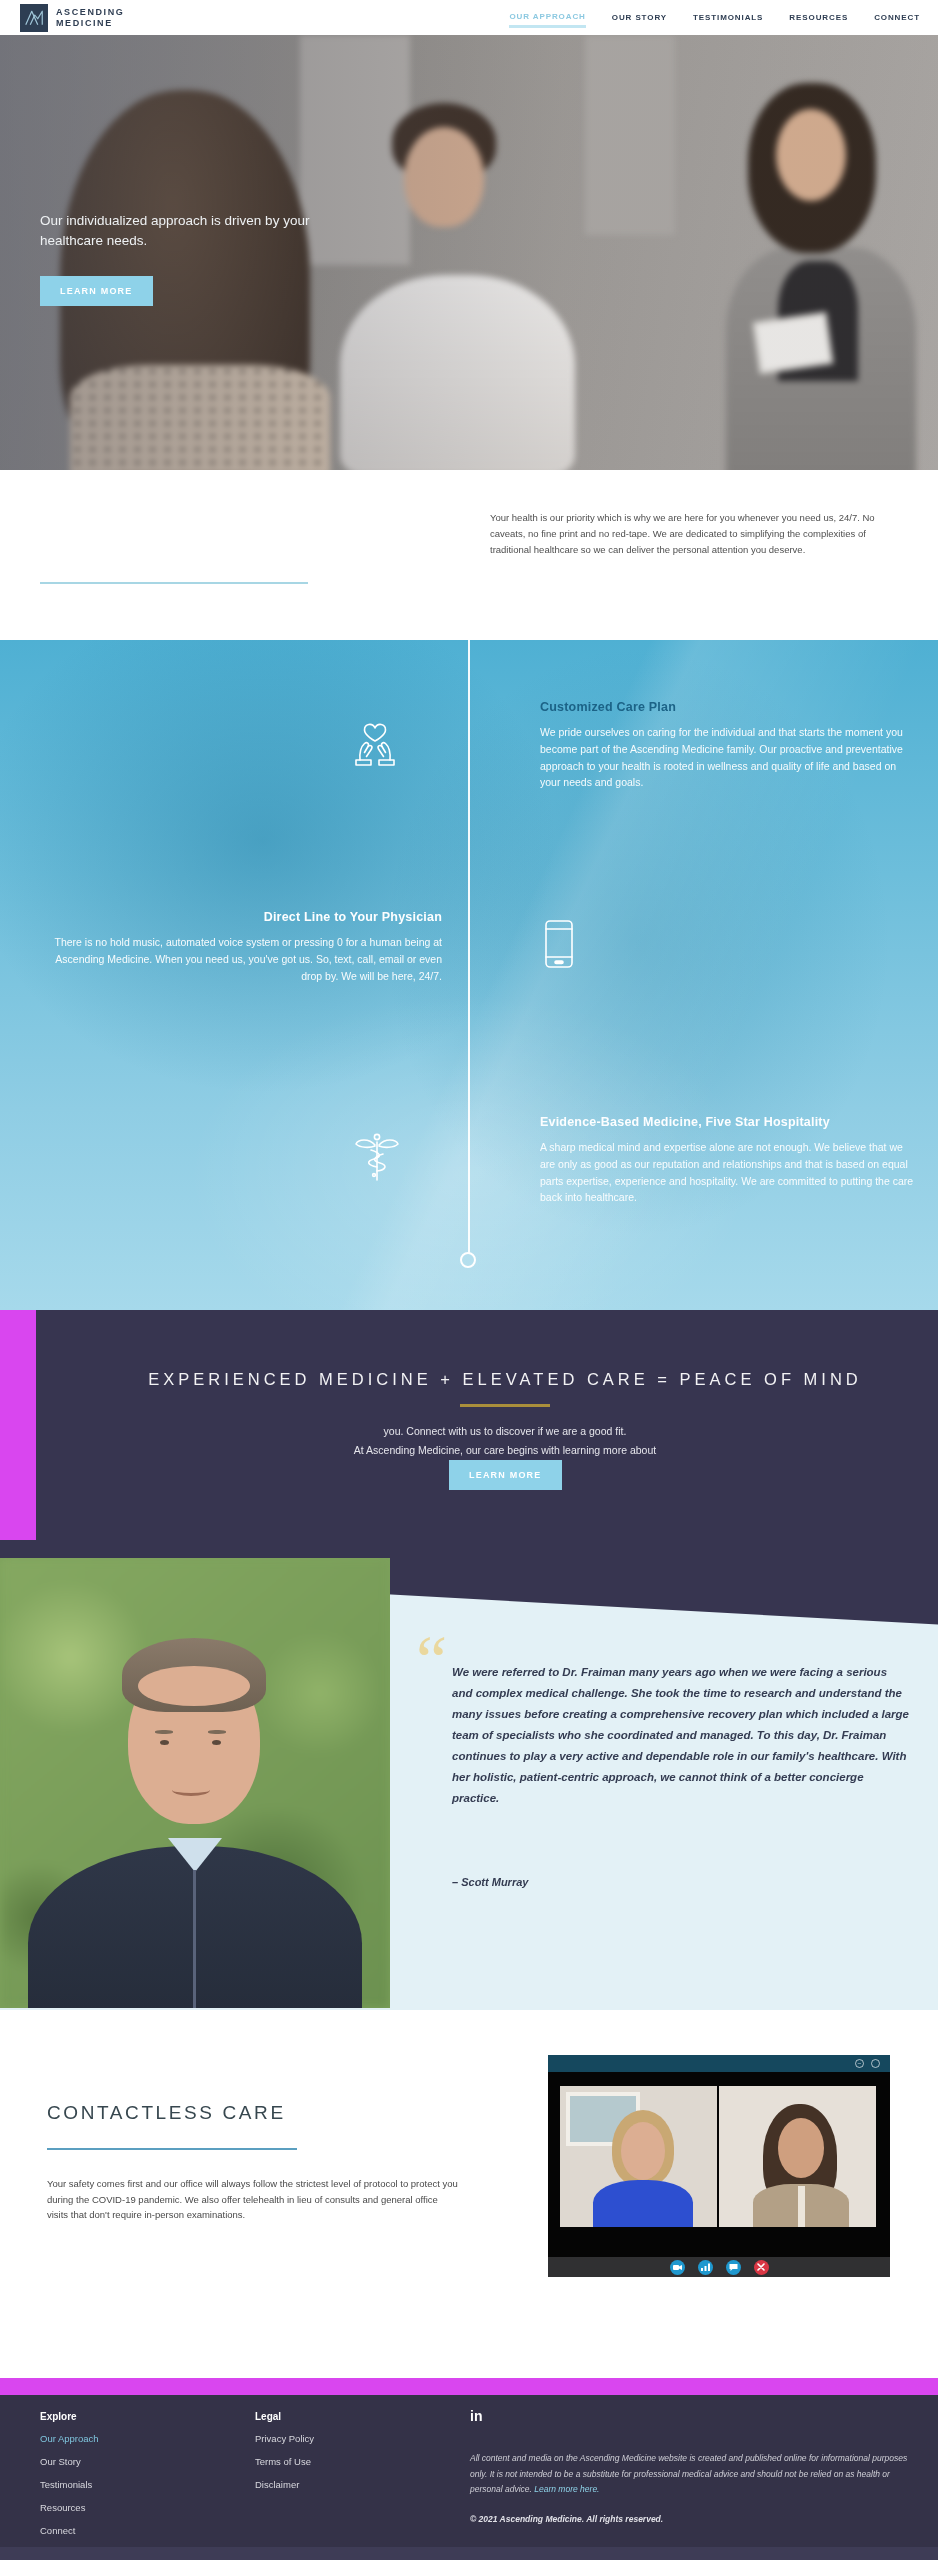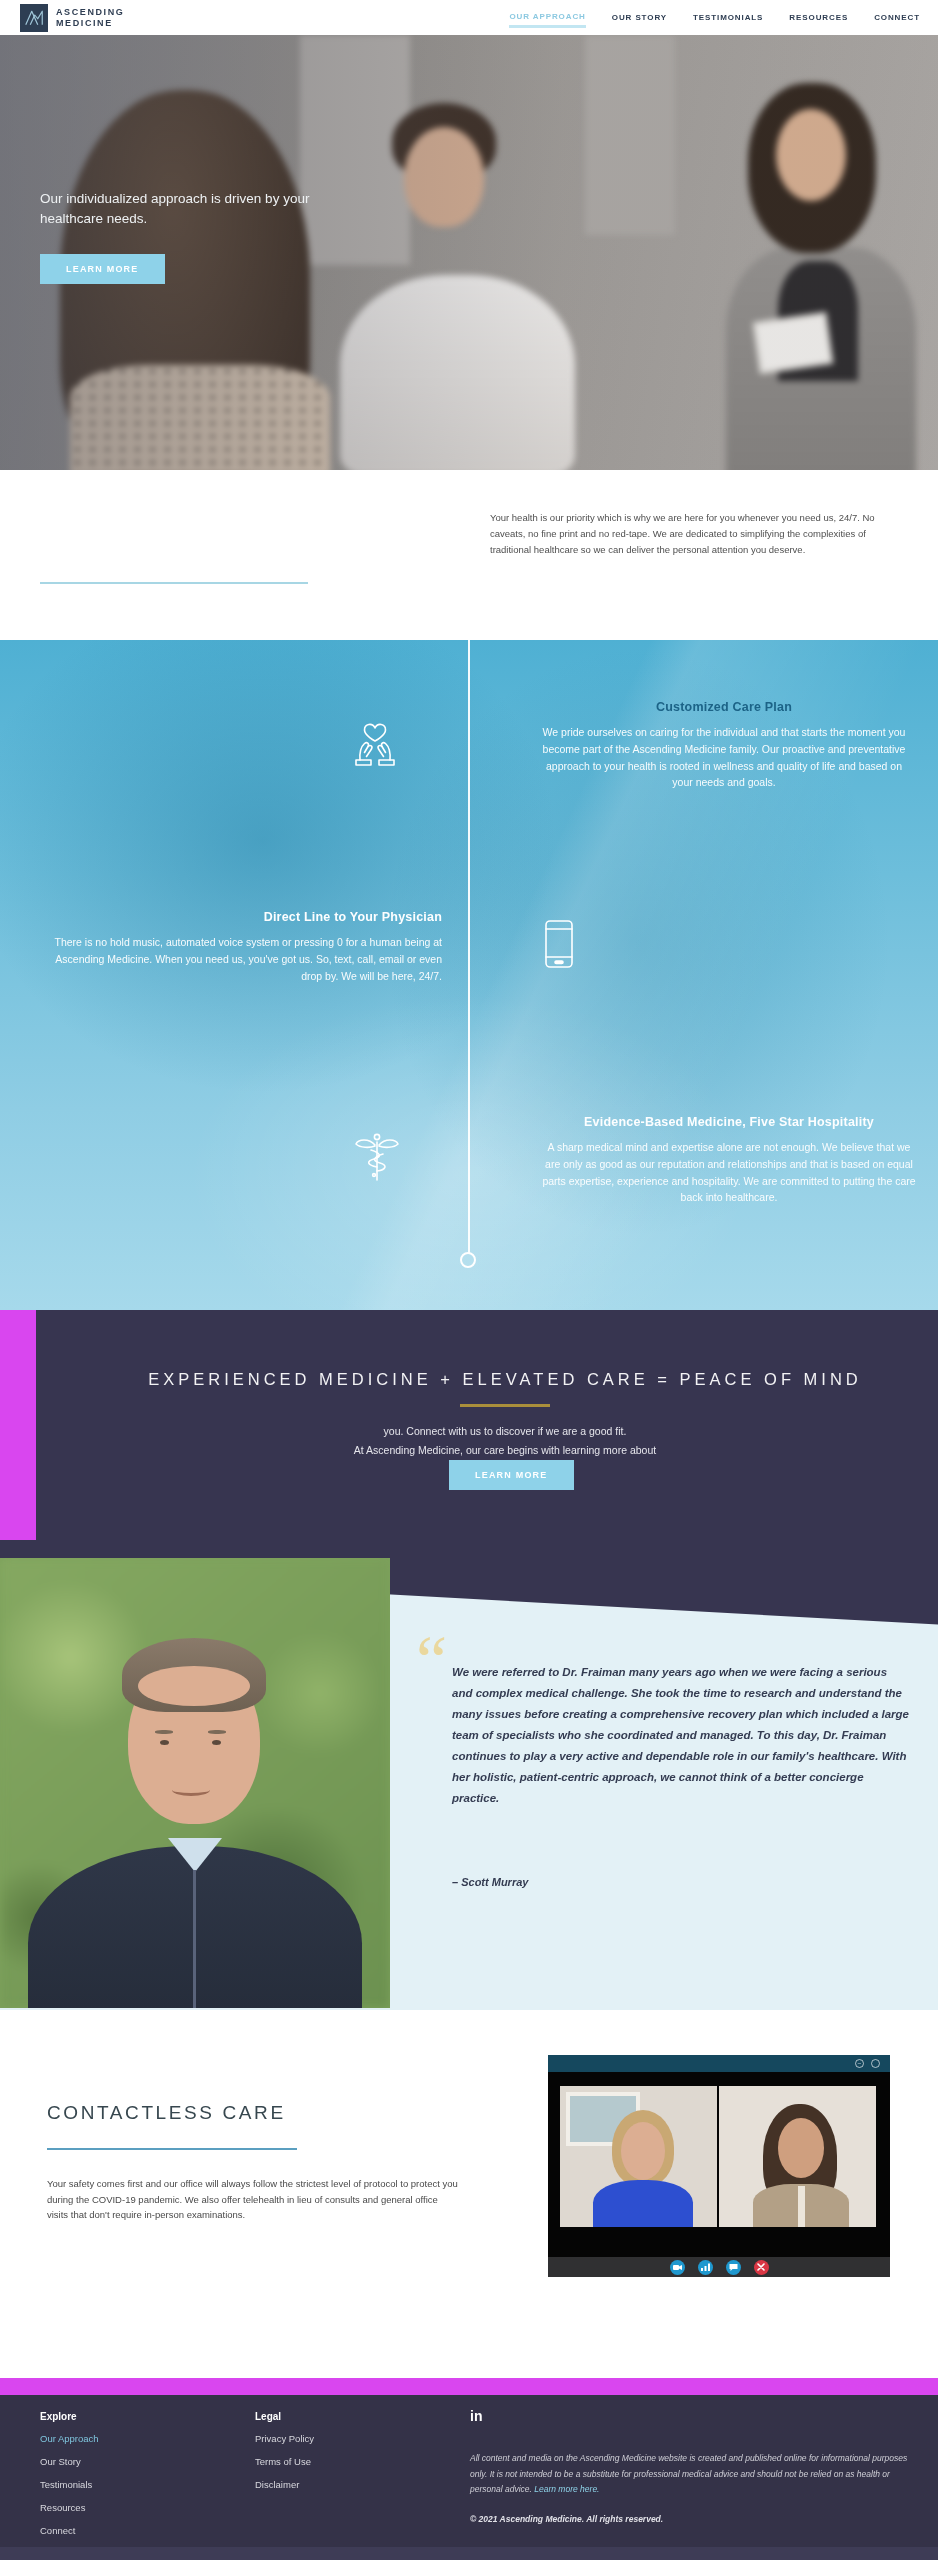--- a/index.html
+++ b/index.html
@@ -32,43 +32,43 @@
   .h-doctor-face { position:absolute; left:404px; top:92px; width:80px; height:100px; border-radius:50% 50% 46% 46%; background:#d6ae92; }
   .h-nurse-hair { position:absolute; left:748px; top:48px; width:128px; height:170px; border-radius:46%; background:#32261d; }
   .h-nurse-face { position:absolute; left:776px; top:74px; width:70px; height:92px; border-radius:50%; background:#d9b091; }
   .h-nurse-blazer { position:absolute; left:726px; top:212px; width:190px; height:240px; border-radius:35% 35% 0 0;
           background:linear-gradient(180deg,#969390,#84817e); }
   .h-nurse-shirt { position:absolute; left:778px; top:226px; width:80px; height:120px; border-radius:40% 40% 0 0; background:#2c2a2c; }
   .h-tablet { position:absolute; left:756px; top:282px; width:74px; height:52px; background:#f4f2ef; transform:rotate(-8deg); border:3px solid #e2dfda; }
   .hero-shade { position:absolute; inset:0; background:linear-gradient(90deg, rgba(82,84,94,0.45), rgba(82,84,94,0.08) 60%); }
   .hero-copy { position:absolute; left:40px; top:150px; width:360px; z-index:5; }
   .hero-title { color:#fff; font-size:26px; line-height:1.18; font-weight:bold; letter-spacing:0.3px; }
-  .hero-sub { margin-top:4px; color:#eef1f3; font-size:13.5px; line-height:1.45; width:330px; }
+  .hero-sub { margin-top:26px; color:#eef1f3; font-size:13.5px; line-height:1.45; width:330px; }
   .btn { display:inline-block; background:#8ed2e9; color:#fff; font-size:9px; font-weight:bold;
-         letter-spacing:1.2px; padding:10px 26px; border:none; cursor:pointer; }
+         letter-spacing:1.2px; padding:10px 20px; border:none; cursor:pointer; }
   .hero-btn { margin-top:26px; }
 
   
   .intro { position:absolute; top:470px; left:0; width:938px; height:170px; background:#fff; }
   .intro-heading { position:absolute; left:40px; top:52px; font-size:21px; font-weight:400; letter-spacing:2.6px; color:#3d3d3d; }
   .intro-rule { position:absolute; left:40px; top:112px; width:268px; height:2px; background:#a7d6e4; }
   .intro-body { position:absolute; left:490px; top:40px; width:416px; font-size:9.5px; line-height:1.7; color:#4f4f4f; }
 
   
   .features { position:absolute; top:640px; left:0; width:938px; height:670px; overflow:hidden;
       background:linear-gradient(180deg,#4fb0d3 0%,#6dbedb 35%,#8fcde4 70%,#a6d9eb 100%); }
   .features::before { content:""; position:absolute; inset:0;
       background:radial-gradient(ellipse 420px 360px at 28% 30%, rgba(23,118,158,0.40), transparent 70%),
                  radial-gradient(ellipse 360px 420px at 68% 45%, rgba(34,130,168,0.30), transparent 70%),
                  radial-gradient(ellipse 400px 260px at 50% 80%, rgba(255,255,255,0.22), transparent 70%); }
   .features::after { content:""; position:absolute; inset:0;
       background:linear-gradient(115deg, transparent 52%, rgba(255,255,255,0.15) 56%, transparent 74%); }
   .f-line { position:absolute; left:468px; top:0; width:2px; height:614px; background:rgba(255,255,255,0.95); z-index:2; }
   .f-circle { position:absolute; left:460px; top:612px; width:16px; height:16px; border:2px solid #fff; border-radius:50%; z-index:2; }
-  .f-text { position:absolute; z-index:3;text-align:center; }
+  .f-text { position:absolute; z-index:3; }
   .f-title { font-size:12.5px; font-weight:bold; letter-spacing:0.2px; }
   .f-body { margin-top:10px; font-size:10.5px; line-height:1.6; color:rgba(255,255,255,0.95); }
   .f1-text { left:540px; top:60px; width:368px; }
   .f1-text .f-title { color:#1c6387; }
   .f2-text { left:42px; top:270px; width:400px; text-align:right; }
   .f2-text .f-title { color:#fdfeff; }
   .f3-text { left:540px; top:475px; width:378px; }
   .f3-text .f-title { color:#fdfeff; }
   .f-icon { position:absolute; z-index:3; }
   .f1-icon { left:346px; top:72px; }

